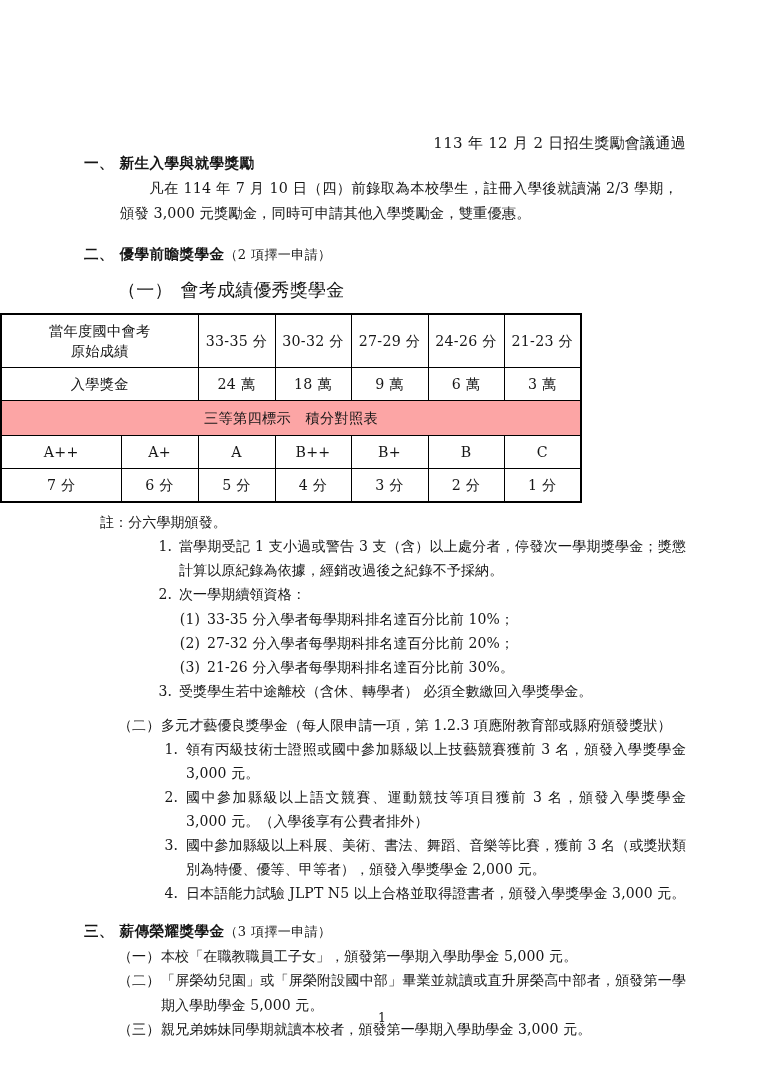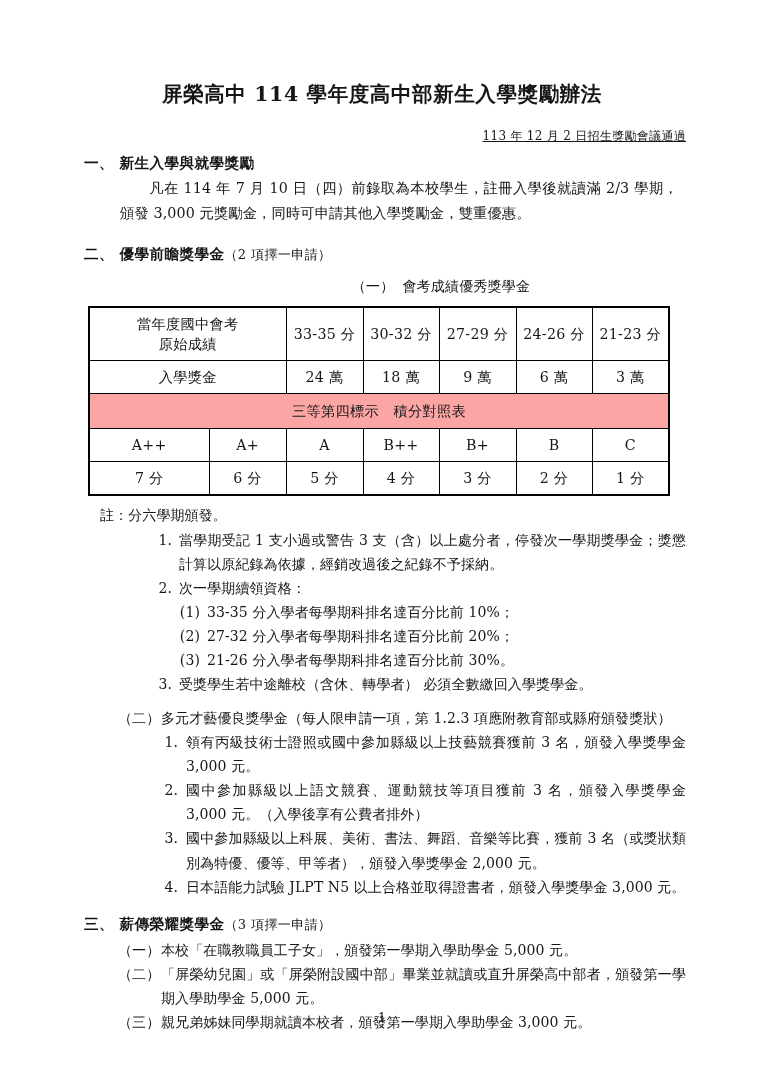--- a/index.html
+++ b/index.html
@@ -32,25 +32,24 @@
     top: 80px;
     text-align: center;
     font-size: 20.5px;
     font-weight: bold;
     letter-spacing: 0.6px;
     font-family: "DejaVu Serif", "Liberation Serif", serif;
   }
   .approval-line {
     position: absolute;
     right: 78px;
-    top: 128px;
-    font-size: 12px;
+    top: 134px;
+    font-size: 15px;
     letter-spacing: 0.3px;
     white-space: nowrap;
-    text-decoration: underline;
   }
 
   .content {
     position: absolute;
     left: 0;
     top: 152px;
     width: 764px;
   }
 
   .sec-heading {
@@ -73,26 +72,25 @@
     padding: 0 86px 0 120px;
     text-align: justify;
     text-justify: inter-ideograph;
     letter-spacing: 0.1px;
   }
   .para.indent-first {
     text-indent: 2.05em;
   }
 
   .subhead {
-    font-size: 14px;
+    font-size: 18px;
     line-height: 1.7;
     margin: 10px 0 4px 0;
     padding-left: 118px;
     letter-spacing: 0.2px;
-    text-align: center;
   }
   .subhead .paren { margin-right: 8px; }
 
   
   .li {
     display: flex;
     font-size: 14.0px;
     line-height: 1.72;
     letter-spacing: 0.1px;
     text-align: justify;
@@ -119,21 +117,20 @@
 
   .lvl-roman    { padding-left: 118px; padding-right: 78px; }
   .lvl-roman .marker { width: 34px; margin-right: 9px; text-align: left;}
 
   .lvl-roman2   { padding-left: 118px; padding-right: 78px; }
   .lvl-roman2 .marker { width: 34px; margin-right: 9px; text-align: left;}
 
   
   .table-wrap {
     margin: 8px 0 0 0;
-    padding-left: 88px;
     padding-right: 96px;
   }
   table.score-table {
     border-collapse: collapse;
     width: 580px;
     table-layout: fixed;
     border: 2.5px solid #000;
     font-size: 14.2px;
   }
   table.score-table td {
@@ -166,21 +163,20 @@
     font-size: 12.5px;
   }
 
   .nowrap { white-space: nowrap; }
 </style>
 </head>
 <body>
 
 <div class="page">
 
-  <div class="doc-title">屏榮高中 114 學年度高中部新生入學獎勵辦法</div>
 
   <div class="approval-line">113 年 12 月 2 日招生獎勵會議通過</div>
 
   <div class="content">
 
     <div class="sec-heading">一、 新生入學與就學獎勵</div>
     <p class="para indent-first">凡在 114 年 7 月 10 日（四）前錄取為本校學生，註冊入學後就讀滿 2/3 學期，頒發 3,000 元獎勵金，同時可申請其他入學獎勵金，雙重優惠。</p>
 
     <div class="sec-heading" style="margin-top:16px;">
       <span>二、 優學前瞻獎學金</span><span class="sub">（2 項擇一申請）</span>

